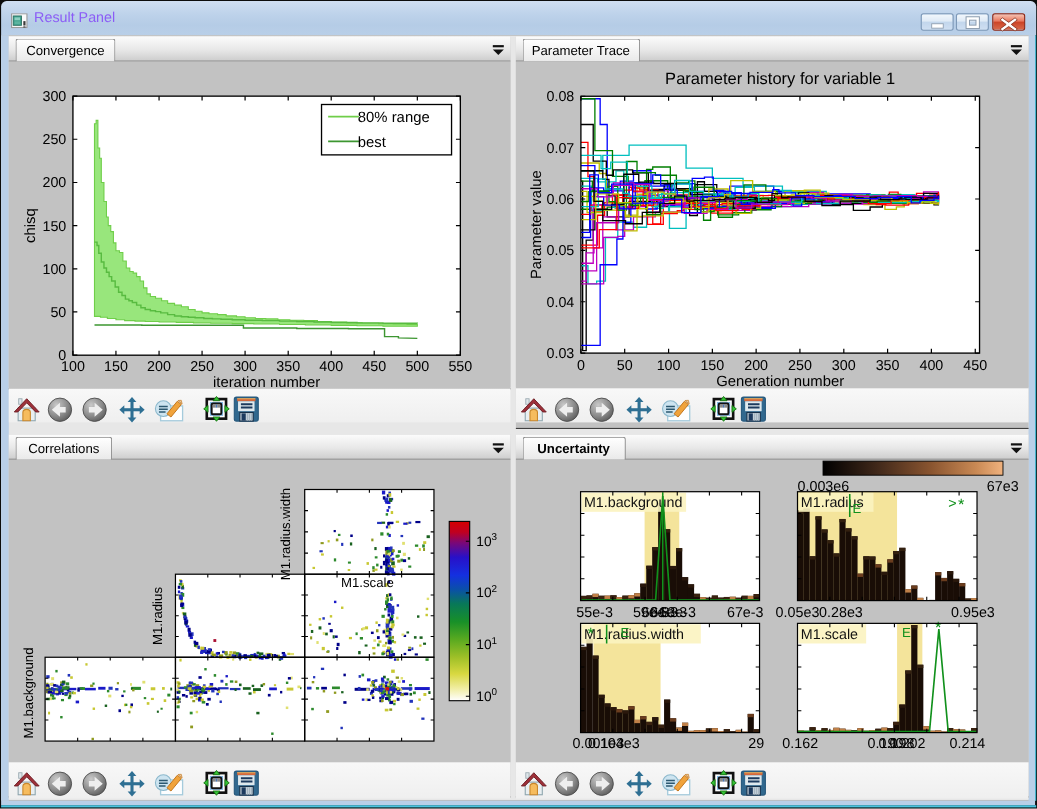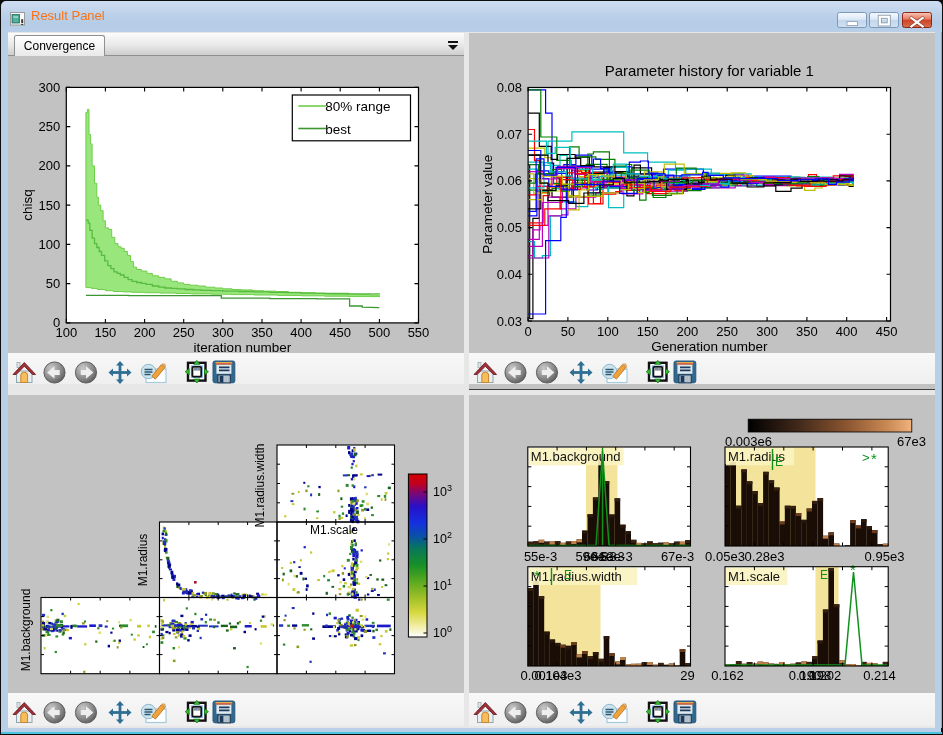--- a/index.html
+++ b/index.html
@@ -1,17 +1,17 @@
 <!DOCTYPE html>
 <html><head><meta charset="utf-8"><style>
 * { margin:0; padding:0; box-sizing:border-box; }
 body { width:943px; height:735px; position:relative; overflow:hidden; font-family:"Liberation Sans",sans-serif; background:#0c0c0c; }
 .titlebar { position:absolute; left:1px; top:1px; width:941px; height:31px;
   background:linear-gradient(#cfdef1,#bdd2ea 40%,#b5cce6 70%,#b9cfe8); border-radius:5px 5px 0 0; }
-.titletxt { position:absolute; left:31px; top:8px; font-size:13px; color:#f97316; }
+.titletxt { position:absolute; left:31px; top:8px; font-size:13px; color:#8b5cf6; }
 .client { position:absolute; left:1px; top:32px; width:940px; height:695.5px; background:#e7e7e7; }
 .rightb { position:absolute; left:935px; top:32px; width:6px; height:695.5px; background:#b9cfe8; }
 .rightc { position:absolute; left:940.5px; top:32px; width:1.8px; height:696px; background:#49c3de; }
 .botb { position:absolute; left:1px; top:727.5px; width:940px; height:4px; background:#b9cfe8; }
 .botc { position:absolute; left:1px; top:731.5px; width:941px; height:2.2px; background:#49c3de; }
 .leftb { position:absolute; left:1px; top:32px; width:7px; height:695.5px; background:#b9cfe8; }
 .quad { position:absolute; background:#c2c2c2; border-bottom:1.8px solid #3f3f3f; }
 .tabbar { position:absolute; left:0; top:0; right:0; height:23px;
   background:linear-gradient(#fcfcfc,#e8e8e8 55%,#cecece); border-bottom:1px solid #8f8f8f; }
 .tab { position:absolute; left:6px; top:2px; height:21px; background:linear-gradient(#ffffff,#f2f2f2 60%,#e9e9e9);
@@ -150,20 +150,27 @@
         <rect x="3.6" y="2" width="16.6" height="0.9" fill="#e8b05c"></rect>
         <rect x="4.4" y="4.8" width="15" height="9" fill="#dfe9ee"></rect>
         <path d="M7,7.4 h10.5 M7,10.4 h10.5" stroke="#1c3a5e" stroke-width="1.8" fill="none"></path>
         <rect x="6" y="15" width="12.2" height="7.8" fill="#c3cfd8" stroke="#16304a" stroke-width="1"></rect>
         <rect x="7.6" y="15.8" width="3.8" height="6.6" fill="#1c3a5e"></rect>
         <path d="M13,15.8 v6.6 M14.8,15.8 v6.6 M16.6,15.8 v6.6" stroke="#9fb0bc" stroke-width="0.8"></path>
       </g>
     </svg>
   </div>
 <div class="quad" style="left:468.5px;top:33px;width:466px;height:356.5px">
+    <div class="tabbar">
+      <div class="tab" style="width:107px;font-weight:normal">Parameter Trace</div>
+      <div class="chev">
+        <div class="chevbar"></div>
+        <div class="chevtri"></div>
+      </div>
+    </div>
     <div class="figarea" style="top:23px;height:296px"></div>
     <svg width="466" height="296" style="position:absolute;left:0;top:23px">
       <rect x="59.1" y="31.5" width="362.4" height="233.5" fill="#ffffff"></rect>
       <clipPath id="trc">
         <rect x="59.1" y="31.5" width="362.4" height="233.5"></rect>
       </clipPath>
       <g clip-path="url(#trc)">
         <polyline points="59.1,108.6 60.7,108.6 60.7,262.7 63.9,262.7 63.9,162.3 70.3,162.3 70.3,134.2 83,134.2 83,141.2 102.9,141.2 102.9,127.2 130.8,127.2 130.8,131.9 170.6,131.9 170.6,127.2 218.4,127.2 218.4,129.6 282.1,129.6 282.1,127.2 329.9,127.2 329.9,128.6 384.1,128.6 384.1,127.2" fill="none" stroke="#000000" stroke-width="1.2"></polyline>
         <polyline points="59.1,33.8 71.8,33.8 71.8,33.8 76.6,33.8 76.6,57.2 83,57.2 83,115.6 94.9,115.6 94.9,108.6 106.9,108.6 106.9,99.2 122.8,99.2 122.8,113.2 142.7,113.2 142.7,110.9 162.7,110.9 162.7,117.9 194.5,117.9 194.5,113.2 234.4,113.2 234.4,117.9 274.2,117.9 274.2,120.2 322,120.2 322,122.6 384.1,122.6 384.1,124" fill="none" stroke="#0000ff" stroke-width="1.2"></polyline>
         <polyline points="59.1,185.6 65.5,185.6 65.5,202 73.4,202 73.4,199.6 81.4,199.6 81.4,159.9 92.6,159.9 92.6,145.9 106.9,145.9 106.9,150.6 118.8,150.6 118.8,136.6 138.8,136.6 138.8,131.9 162.7,131.9 162.7,134.2 202.5,134.2 202.5,131.9 250.3,131.9 250.3,129.6 298.1,129.6 298.1,128.6 384.1,128.6 384.1,128.2" fill="none" stroke="#00bfbf" stroke-width="1.2"></polyline>
@@ -269,20 +276,27 @@
         <rect x="3.6" y="2" width="16.6" height="0.9" fill="#e8b05c"></rect>
         <rect x="4.4" y="4.8" width="15" height="9" fill="#dfe9ee"></rect>
         <path d="M7,7.4 h10.5 M7,10.4 h10.5" stroke="#1c3a5e" stroke-width="1.8" fill="none"></path>
         <rect x="6" y="15" width="12.2" height="7.8" fill="#c3cfd8" stroke="#16304a" stroke-width="1"></rect>
         <rect x="7.6" y="15.8" width="3.8" height="6.6" fill="#1c3a5e"></rect>
         <path d="M13,15.8 v6.6 M14.8,15.8 v6.6 M16.6,15.8 v6.6" stroke="#9fb0bc" stroke-width="0.8"></path>
       </g>
     </svg>
   </div>
 <div class="quad" style="left:8px;top:395px;width:455.5px;height:330px">
+    <div class="tabbar">
+      <div class="tab" style="width:88px;font-weight:normal">Correlations</div>
+      <div class="chev">
+        <div class="chevbar"></div>
+        <div class="chevtri"></div>
+      </div>
+    </div>
     <div class="figarea" style="top:23px;height:275px"></div>
     <svg width="455.5" height="275" style="position:absolute;left:0;top:23px">
       <rect x="269.0" y="27.0" width="117.5" height="77" fill="#ffffff"></rect>
       <rect x="151.5" y="104.0" width="117.5" height="75.5" fill="#ffffff"></rect>
       <rect x="269.0" y="104.0" width="117.5" height="75.5" fill="#ffffff"></rect>
       <rect x="33.0" y="179.5" width="118.5" height="76.2" fill="#ffffff"></rect>
       <rect x="151.5" y="179.5" width="117.5" height="76.2" fill="#ffffff"></rect>
       <rect x="269.0" y="179.5" width="117.5" height="76.2" fill="#ffffff"></rect>
       <rect x="35" y="207.6" width="10.6" height="2.6" fill="#2d8a2d"></rect>
       <rect x="48.1" y="207.3" width="13.3" height="2.2" fill="#1a1ac8"></rect>
@@ -1152,20 +1166,27 @@
         <rect x="3.6" y="2" width="16.6" height="0.9" fill="#e8b05c"></rect>
         <rect x="4.4" y="4.8" width="15" height="9" fill="#dfe9ee"></rect>
         <path d="M7,7.4 h10.5 M7,10.4 h10.5" stroke="#1c3a5e" stroke-width="1.8" fill="none"></path>
         <rect x="6" y="15" width="12.2" height="7.8" fill="#c3cfd8" stroke="#16304a" stroke-width="1"></rect>
         <rect x="7.6" y="15.8" width="3.8" height="6.6" fill="#1c3a5e"></rect>
         <path d="M13,15.8 v6.6 M14.8,15.8 v6.6 M16.6,15.8 v6.6" stroke="#9fb0bc" stroke-width="0.8"></path>
       </g>
     </svg>
   </div>
 <div class="quad" style="left:468.5px;top:395px;width:466px;height:330px">
+    <div class="tabbar">
+      <div class="tab" style="width:94px;font-weight:bold">Uncertainty</div>
+      <div class="chev">
+        <div class="chevbar"></div>
+        <div class="chevtri"></div>
+      </div>
+    </div>
     <div class="figarea" style="top:23px;height:275px"></div>
     <svg width="466" height="275" style="position:absolute;left:0;top:23px">
       <defs>
         <linearGradient id="copper" x1="0" y1="0" x2="1" y2="0">
           <stop offset="0" stop-color="#000000"></stop>
           <stop offset="0.3" stop-color="#40281a"></stop>
           <stop offset="0.6" stop-color="#8a5530"></stop>
           <stop offset="0.85" stop-color="#c98954"></stop>
           <stop offset="1" stop-color="#f0b27e"></stop>
         </linearGradient>

